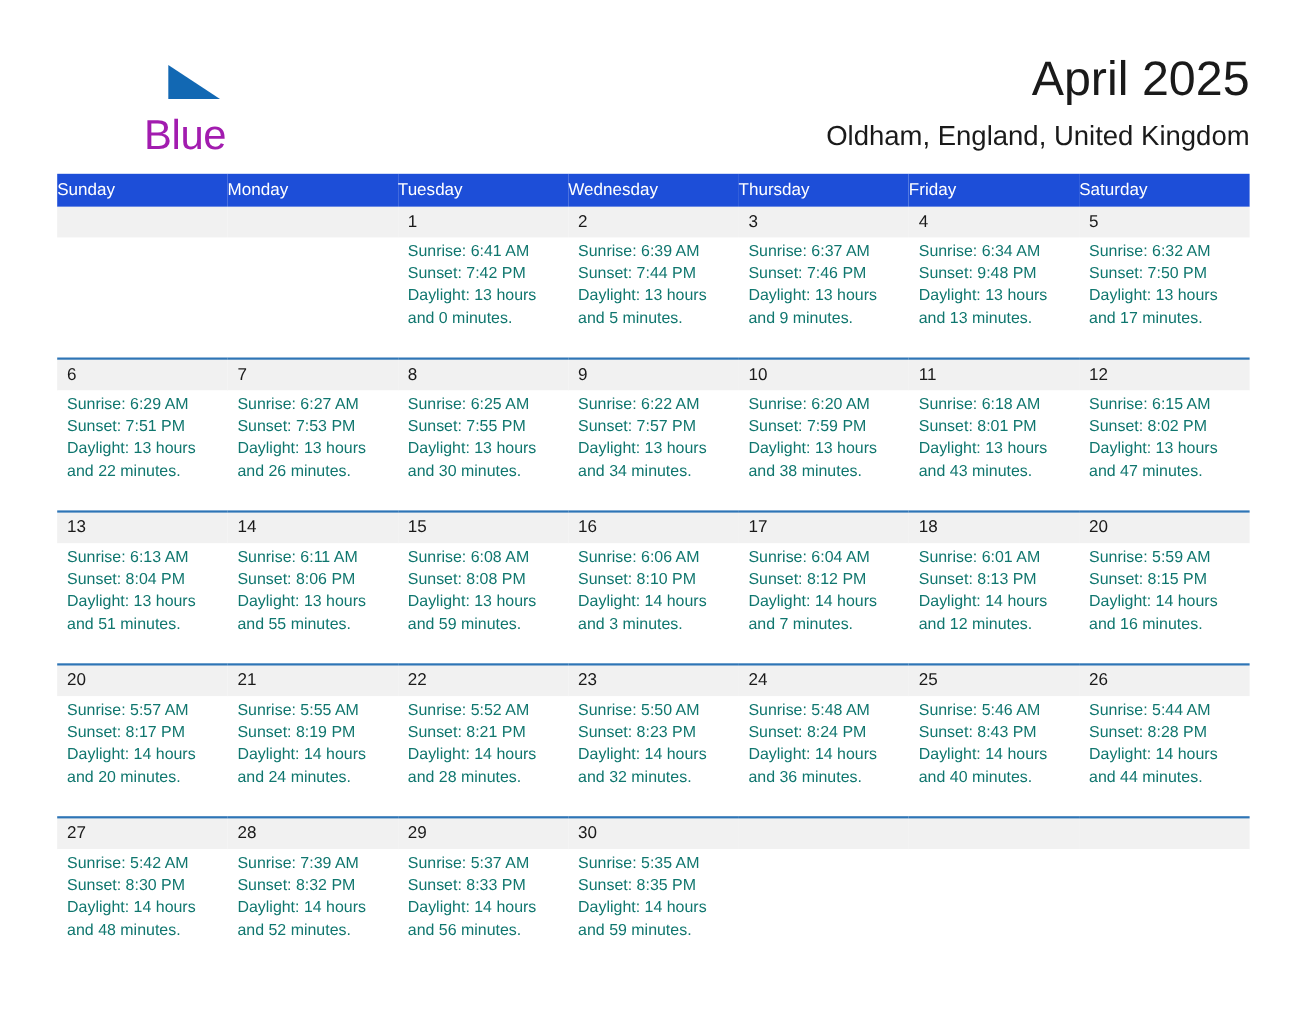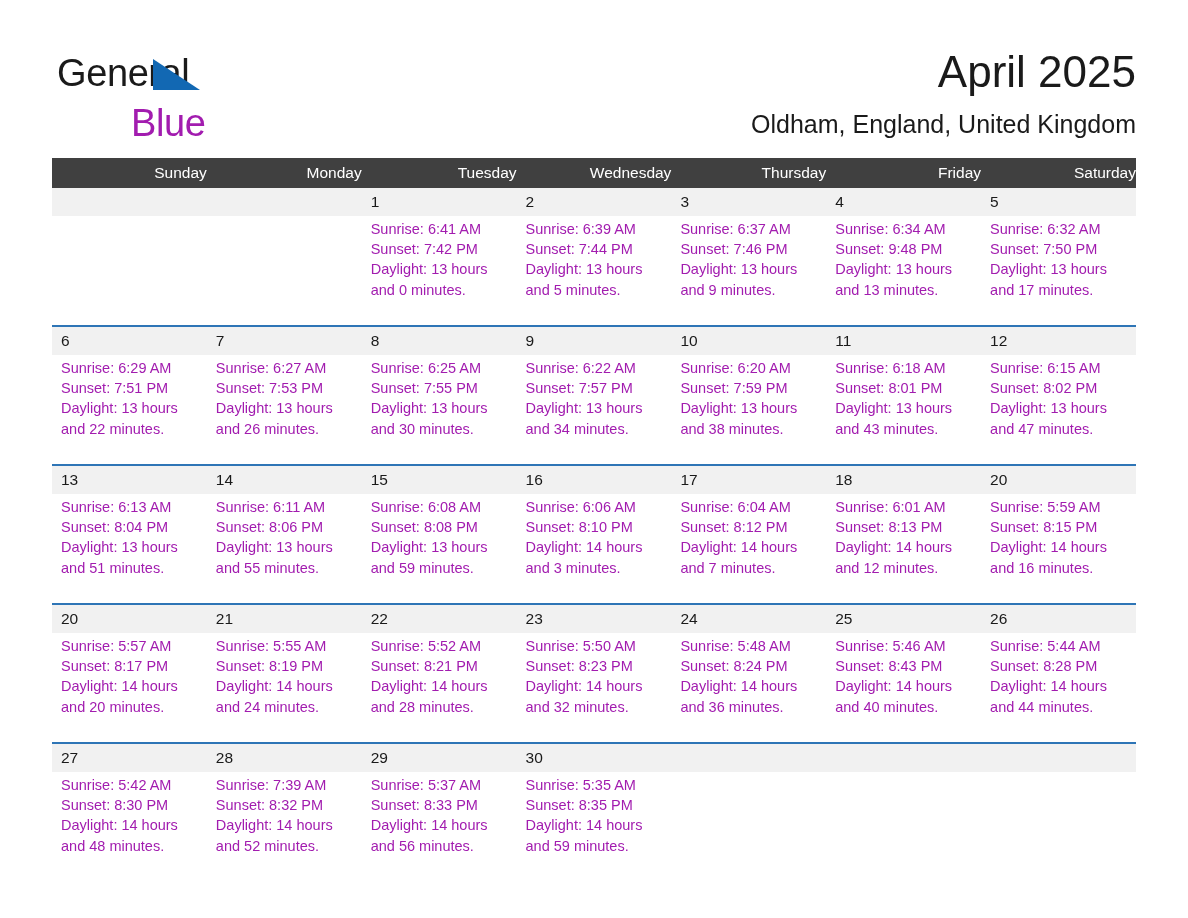--- a/index.html
+++ b/index.html
@@ -99,25 +99,25 @@
     border-collapse: collapse;
     table-layout: fixed;
   }
   .calendar th,
   .calendar td {
     padding: 0;
     margin: 0;
     vertical-align: top;
   }
   .dow {
-    background: #404040;
+    background: #1d4ed8;
     color: #ffffff;
     font-size: 15.5px;
     font-weight: normal;
-    text-align: right;
+    text-align: left;
     height: 30px;
     line-height: 30px;
     padding: 0 0 0 9px;
     white-space: nowrap;
   }
   .daynum-row td {
     background: #f1f1f1;
     height: 28px;
     font-size: 15.5px;
     line-height: 28px;
@@ -127,38 +127,37 @@
   }
   .daynum-row.first td {
     border-top: none;
   }
   .info-row td {
     background: #ffffff;
     height: 106px;
     padding: 3px 6px 0 9px;
     font-size: 14.5px;
     line-height: 20.2px;
-    color: #a21caf;
+    color: #0f766e;
     margin-top: 36px;
   }
   .info-line {
     white-space: nowrap;
     display: block;
   }
 </style>
 </head>
 <body>
 
 <div class="page">
 
   <div class="header">
 
     <div class="logo">
       <div class="logo-row1">
-        <span>General</span>
         <span class="logo-tri"></span>
       </div>
       <div class="logo-row2">Blue</div>
     </div>
 
     <div class="title-block">
       <h1 class="cal-title">April 2025</h1>
       <h2 class="cal-subtitle">Oldham, England, United Kingdom</h2>
     </div>
 

